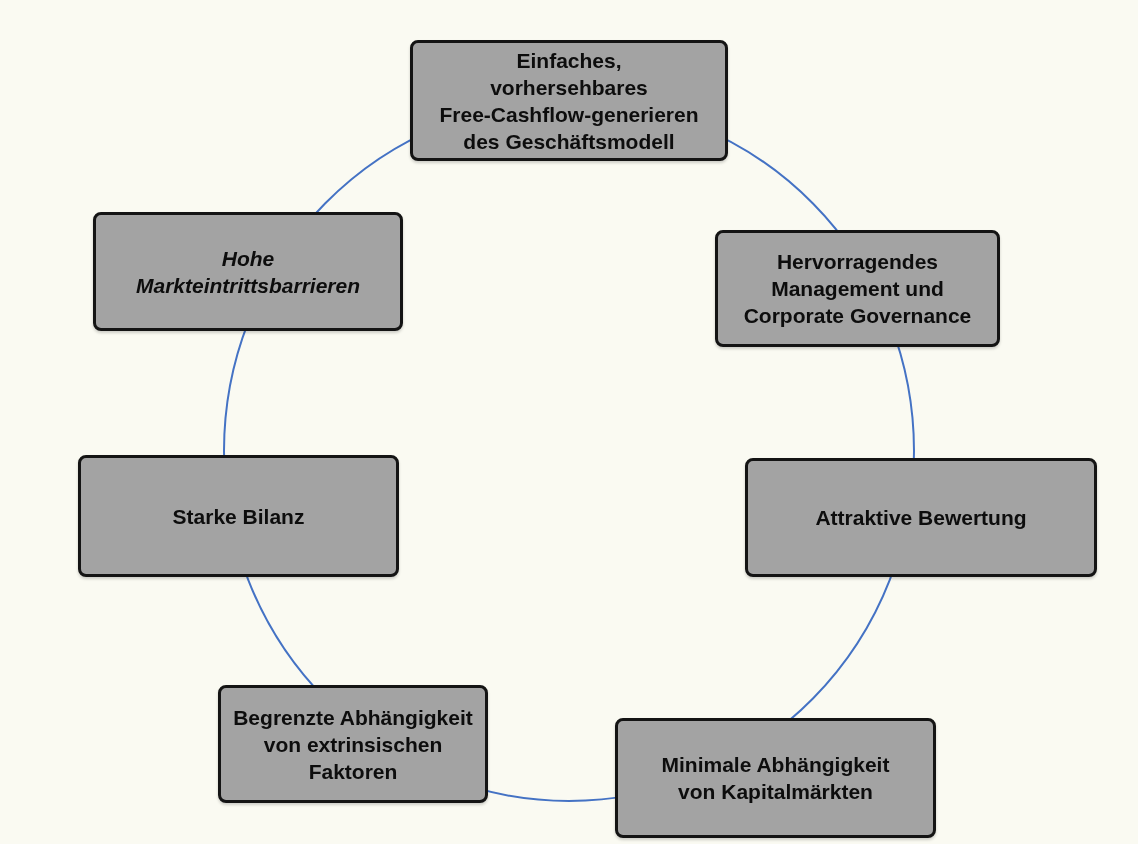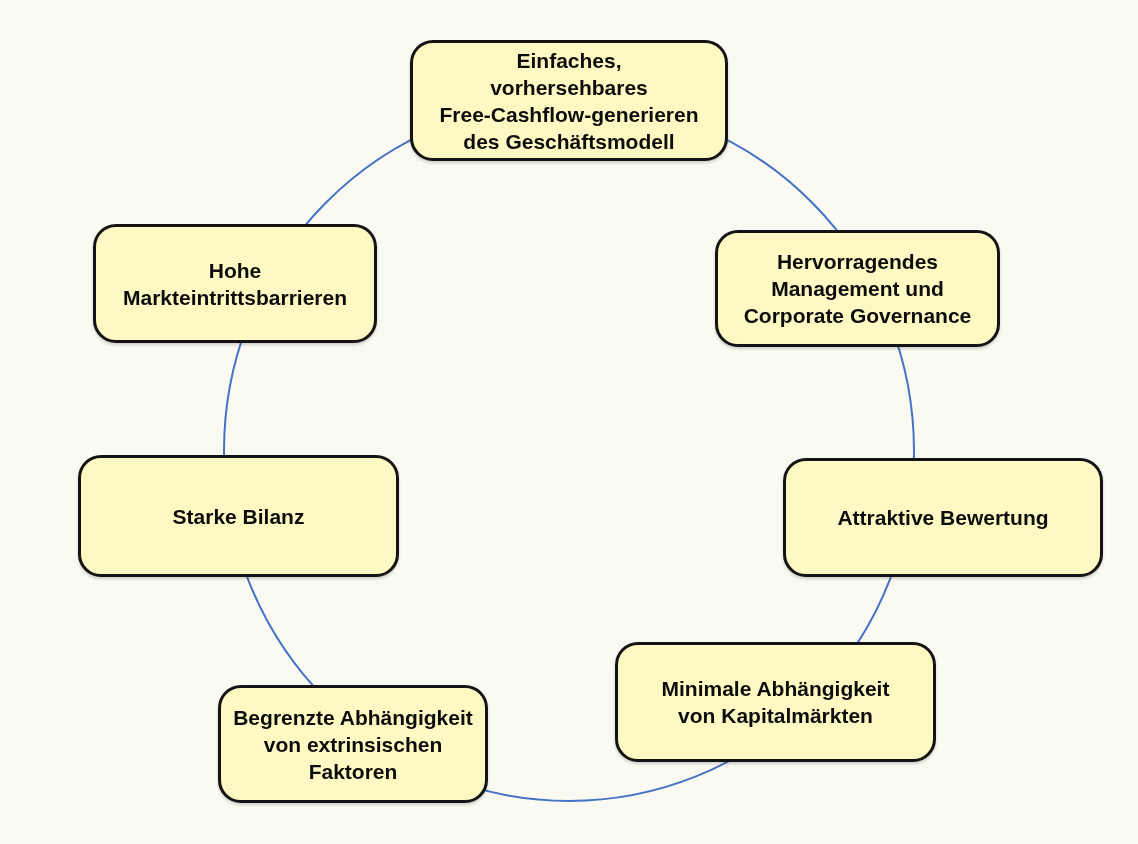--- a/index.html
+++ b/index.html
@@ -18,45 +18,45 @@
   .cycle-svg {
     position: absolute;
     left: 0;
     top: 0;
     width: 1138px;
     height: 844px;
   }
   .node {
     position: absolute;
     box-sizing: border-box;
-    background: #fef9c3;
+    background: #a3a3a3;
     border: 3px solid #141414;
-    border-radius: 23px;
+    border-radius: 8px;
     display: flex;
     align-items: center;
     justify-content: center;
     text-align: center;
     box-shadow: 0 2px 3px rgba(0,0,0,0.18);
   }
   .node-label {
     font-weight: 700;
     font-size: 21px;
     line-height: 27px;
     color: #0d0d0d;
     white-space: pre-line;
     padding: 2px 6px;
   }
   
   .node-1 { left: 410px; top: 40px;  width: 318px; height: 121px; }
   .node-2 { left: 715px; top: 230px; width: 285px; height: 117px; }
-  .node-3 { left: 783px; top: 458px; width: 320px; height: 119px; }
-  .node-4 { left: 615px; top: 642px; width: 321px; height: 120px; }
+  .node-3 { left: 745px; top: 458px; width: 352px; height: 119px; }
+  .node-4 { left: 615px; top: 718px; width: 321px; height: 120px; }
   .node-5 { left: 218px; top: 685px; width: 270px; height: 118px; }
   .node-6 { left: 78px;  top: 455px; width: 321px; height: 122px; }
-  .node-7 { left: 93px;  top: 224px; width: 284px; height: 119px; }
+  .node-7 { left: 93px;  top: 212px; width: 310px; height: 119px; font-style: italic; }
 </style>
 </head>
 <body>
 
 <div class="canvas">
 
   <svg class="cycle-svg" viewBox="0 0 1138 844" xmlns="http://www.w3.org/2000/svg">
     <ellipse cx="569" cy="451" rx="345" ry="350" fill="none" stroke-width="2" stroke="#4472C4"></ellipse>
   </svg>
 

